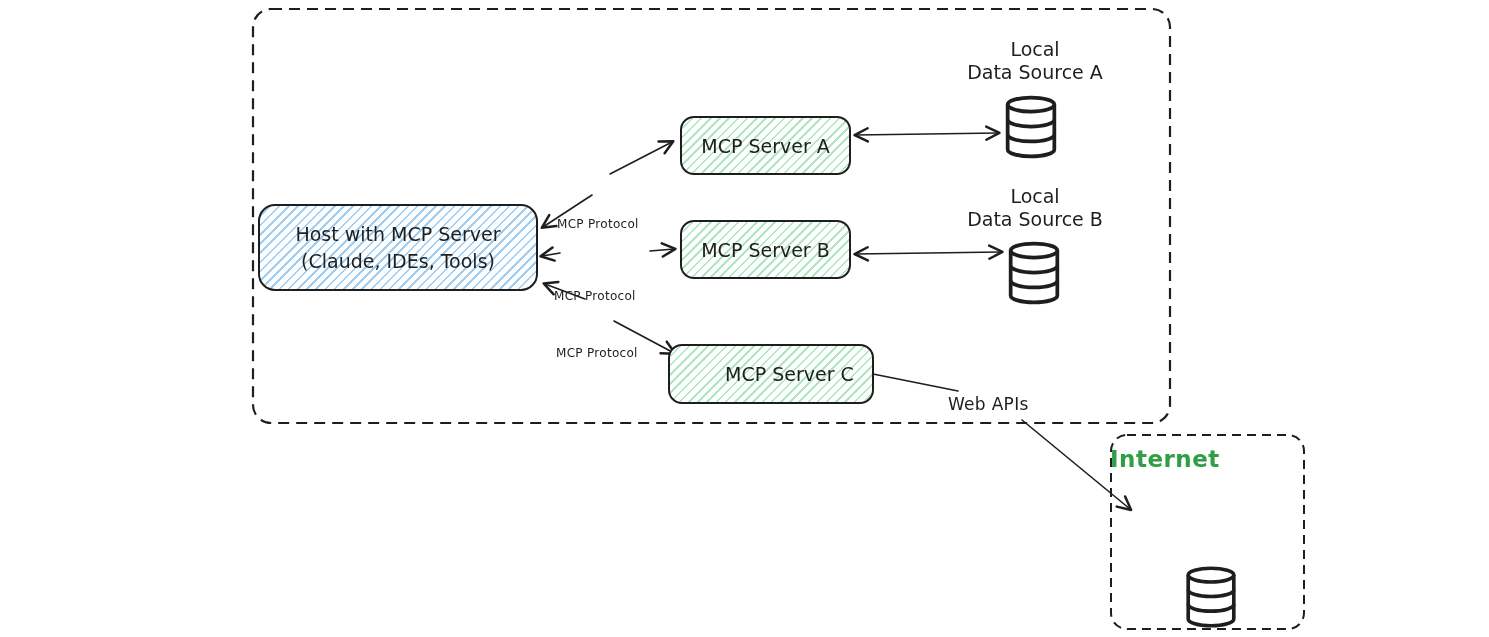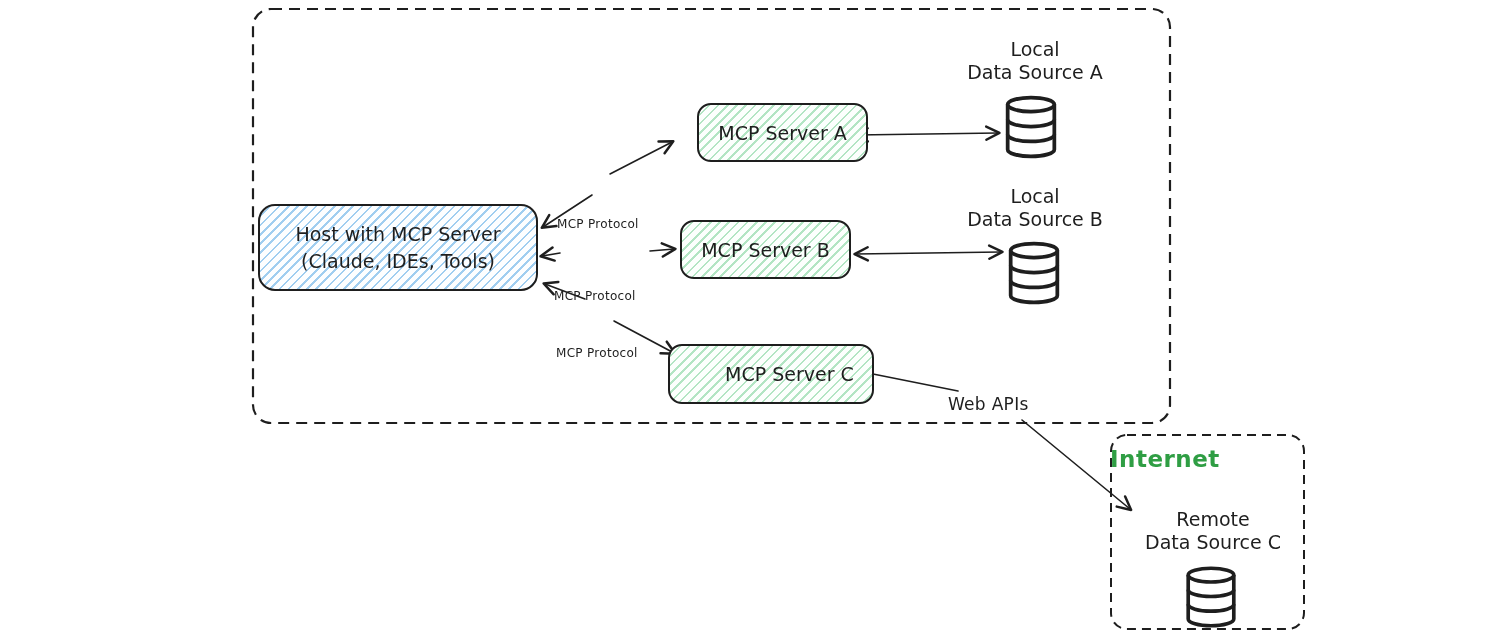--- a/index.html
+++ b/index.html
@@ -19,21 +19,21 @@
   }
   .host-box{
     left:258px;top:204px;width:276px;height:83px;border-radius:17px;font-size:19px;line-height:1.4;
     background-color:#fdfeff;
     background-image:repeating-linear-gradient(135deg,rgba(130,190,235,.75) 0px,rgba(130,190,235,.75) 1.8px,rgba(255,255,255,0) 1.8px,rgba(255,255,255,0) 6.5px);
   }
   .server-box{
     border-radius:14px;font-size:19px;background-color:#fcfffd;
     background-image:repeating-linear-gradient(135deg,rgba(140,215,165,.65) 0px,rgba(140,215,165,.65) 1.8px,rgba(255,255,255,0) 1.8px,rgba(255,255,255,0) 6.5px);
   }
-  .server-a{left:680px;top:103px;width:167px;height:55px;margin-left:17px;}
+  .server-a{left:680px;top:116px;width:167px;height:55px;}
   .server-b{left:680px;top:220px;width:167px;height:55px;}
   .server-c{left:668px;top:344px;width:165px;height:56px;padding-left:37px;}
   
   .conn-label{font-size:12px;white-space:nowrap;letter-spacing:.3px;margin-top:44px;}
   .proto-a{left:557px;top:173px;}
   .proto-b{left:554px;top:245px;}
   .proto-c{left:556px;top:302px;}
   .webapis-label{left:948px;top:394px;font-size:17px;white-space:nowrap;letter-spacing:.3px;text-align:center;}
   
   .ds-label{font-size:19px;line-height:1.22;text-align:center;white-space:nowrap;}
@@ -105,24 +105,20 @@
   <div class="abs webapis-label">Web APIs</div>
 
   <div class="abs ds-label ds-a">
     <div>Local</div>
     <div>Data Source A</div>
   </div>
   <div class="abs ds-label ds-b">
     <div>Local</div>
     <div>Data Source B</div>
   </div>
-  <div class="abs ds-label ds-c">
-    <div>Remote</div>
-    <div>Data Source C</div>
-  </div>
 
   <svg class="db-icon db-a" width="56" height="64" viewBox="0 0 60 68">
     <ellipse cx="30" cy="10" rx="25" ry="7.5" class="stroke" stroke-width="4"></ellipse>
     <path d="M5,10 L5,58 A25,7.5 0 0 0 55,58 L55,10" class="stroke" stroke-width="4"></path>
     <path d="M5,26 A25,7.5 0 0 0 55,26" class="stroke" stroke-width="4"></path>
     <path d="M5,42 A25,7.5 0 0 0 55,42" class="stroke" stroke-width="4"></path>
   </svg>
   <svg class="db-icon db-b" width="56" height="64" viewBox="0 0 60 68">
     <ellipse cx="30" cy="10" rx="25" ry="7.5" class="stroke" stroke-width="4"></ellipse>
     <path d="M5,10 L5,58 A25,7.5 0 0 0 55,58 L55,10" class="stroke" stroke-width="4"></path>

